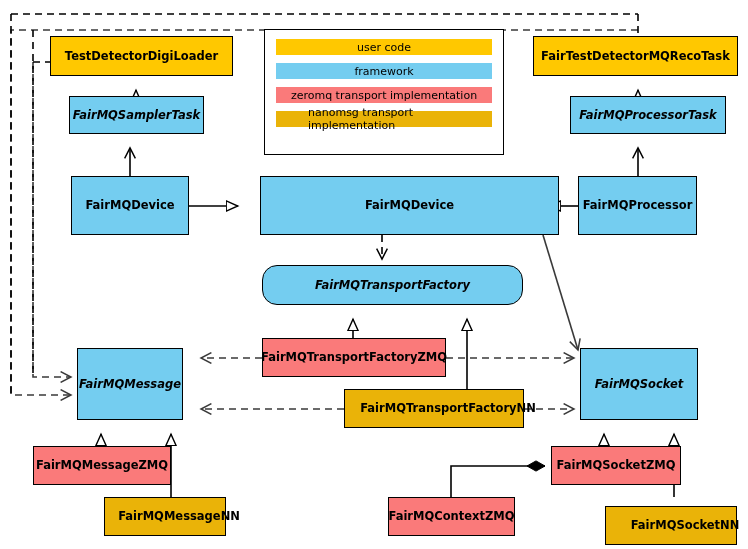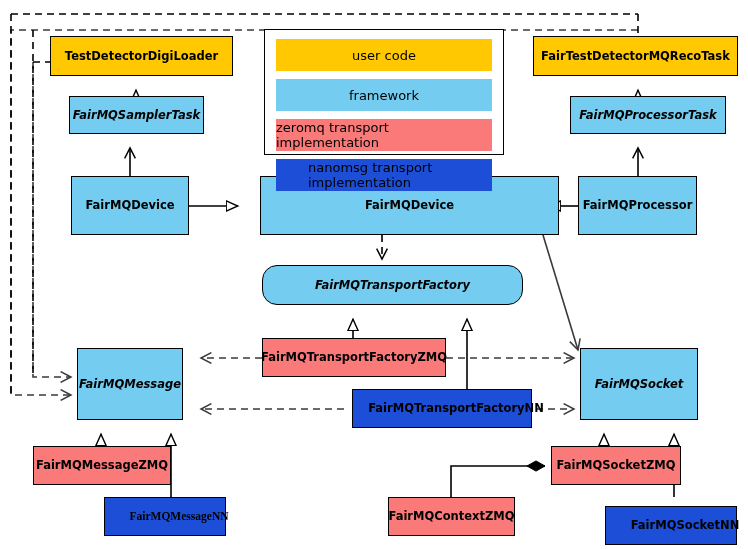--- a/index.html
+++ b/index.html
@@ -37,41 +37,41 @@
     line-height: 1.1;
     padding: 0 4px;
     z-index: 3;
   }
   .node.abstract {
     font-style: italic;
   }
   .c-user { background: #ffc800; }
   .c-fw   { background: #74cdf0; }
   .c-zmq  { background: #fa7a7a; }
-  .c-nn   { background: #1d4ed8; padding-left: 32px; }
+  .c-nn   { background: #eab308; padding-left: 32px; }
 
   #legend {
     position: absolute;
     left: 264px;
     top: 29px;
     width: 240px;
     height: 126px;
     box-sizing: border-box;
     border: 1.6px solid #000000;
     background: #ffffff;
     z-index: 4;
     padding: 9px 11px;
   }
   .legend-row {
-    height: 32px;
+    height: 16px;
     margin-bottom: 8px;
     display: flex;
     align-items: center;
     justify-content: center;
-    font-size: 13px;
+    font-size: 11px;
     font-weight: normal;
     color: #000000;
   }
   .legend-row:last-child { margin-bottom: 0; }
 </style>
 </head>
 <body>
 
 <div id="diagram">
 
@@ -181,33 +181,33 @@
       </div>
       <div class="node c-fw abstract" style="left: 570px; top: 96px; width: 156px; height: 38px;">
         <span>FairMQProcessorTask</span>
       </div>
       <div class="node c-fw abstract" style="left: 262px; top: 265px; width: 261px; height: 40px; border-radius: 15px;">
         <span>FairMQTransportFactory</span>
       </div>
       <div class="node c-zmq" style="left: 262px; top: 338px; width: 184px; height: 39px;">
         <span>FairMQTransportFactoryZMQ</span>
       </div>
-      <div class="node c-nn" style="left: 344px; top: 389px; width: 180px; height: 39px; margin-left: 8px;">
+      <div class="node c-nn" style="left: 344px; top: 389px; width: 180px; height: 39px;">
         <span>FairMQTransportFactoryNN</span>
       </div>
       <div class="node c-fw abstract" style="left: 77px; top: 348px; width: 106px; height: 72px;">
         <span>FairMQMessage</span>
       </div>
       <div class="node c-fw abstract" style="left: 580px; top: 348px; width: 118px; height: 72px;">
         <span>FairMQSocket</span>
       </div>
       <div class="node c-zmq" style="left: 33px; top: 446px; width: 138px; height: 39px;">
         <span>FairMQMessageZMQ</span>
       </div>
-      <div class="node c-nn" style="left: 104px; top: 497px; width: 122px; height: 39px; font-family: Liberation Serif, serif;">
+      <div class="node c-nn" style="left: 104px; top: 497px; width: 122px; height: 39px;">
         <span>FairMQMessageNN</span>
       </div>
       <div class="node c-zmq" style="left: 551px; top: 446px; width: 130px; height: 39px;">
         <span>FairMQSocketZMQ</span>
       </div>
       <div class="node c-nn" style="left: 605px; top: 506px; width: 132px; height: 39px;">
         <span>FairMQSocketNN</span>
       </div>
       <div class="node c-zmq" style="left: 388px; top: 497px; width: 127px; height: 39px;">
         <span>FairMQContextZMQ</span>

